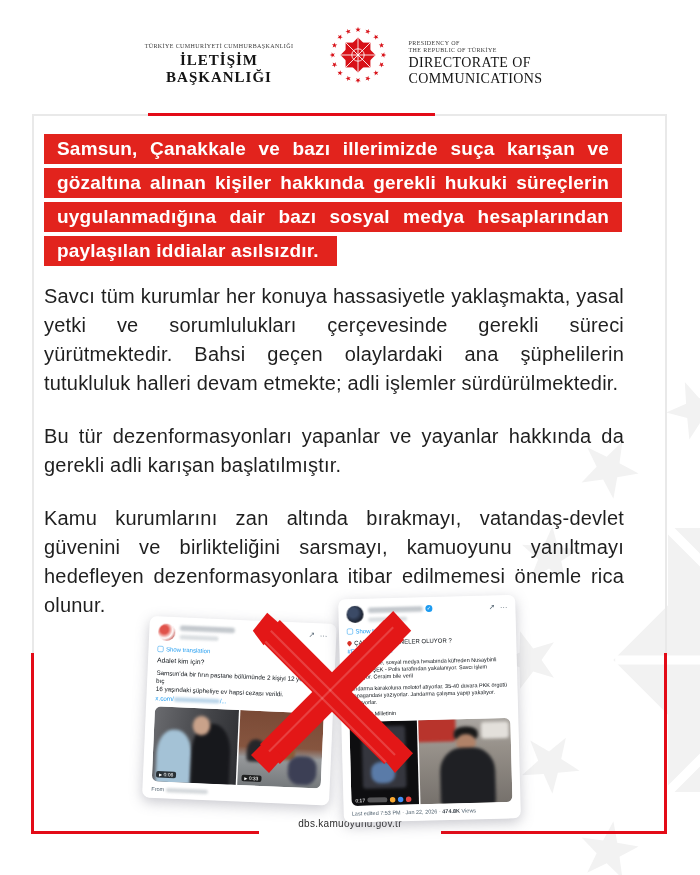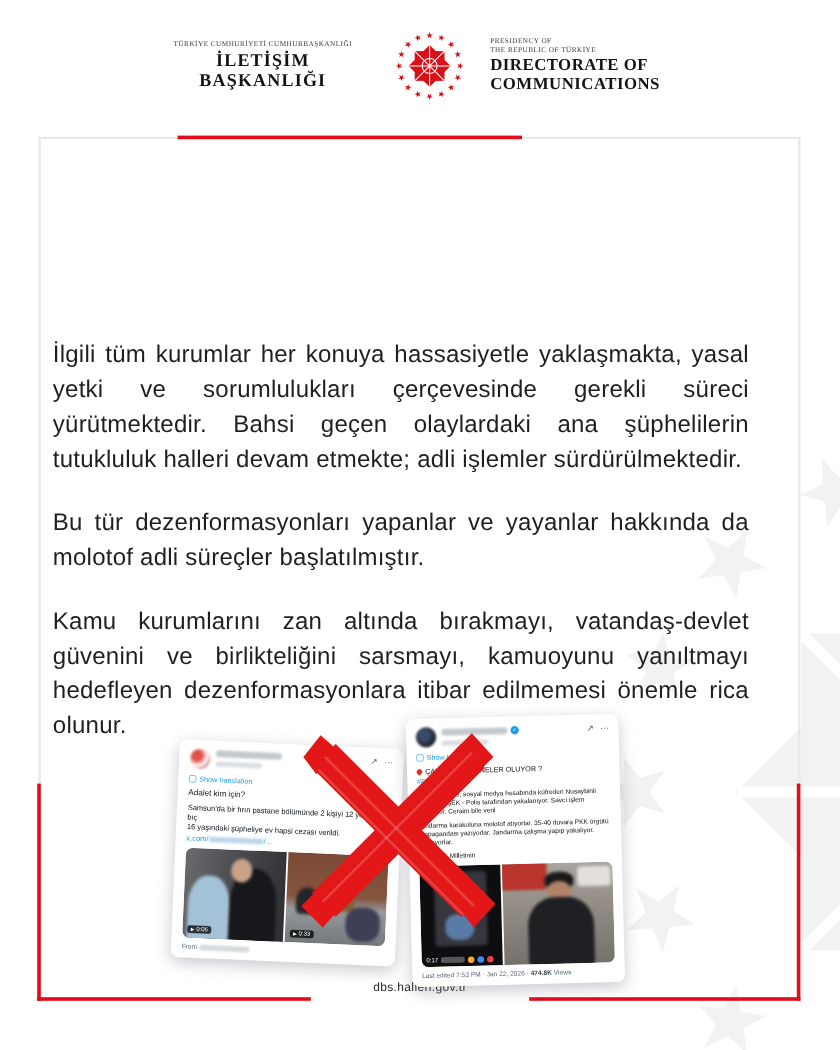--- a/index.html
+++ b/index.html
@@ -3,28 +3,28 @@
 <meta charset="utf-8">
 <style>
   html,body{margin:0;padding:0;}
   body{font-family:"Liberation Sans", sans-serif; background:#fff;}
   .page{position:relative;width:700px;height:875px;background:#ffffff;overflow:hidden;}
 
   
   .watermark{position:absolute;left:470px;top:330px;width:660px;height:660px;color:#f2f2f2;z-index:0;}
 
   
-  .header{position:absolute;top:24px;left:0;right:0;display:flex;align-items:center;justify-content:center;gap:20px;z-index:2;}
+  .header{position:absolute;top:24px;left:0;right:0;display:flex;align-items:flex-end;justify-content:center;gap:20px;z-index:2;}
   .hdr-left{width:175px;text-align:center;font-family:"Liberation Serif",serif;}
   .hdr-left .t1{font-size:6px;letter-spacing:.4px;color:#3a3a3a;}
   .hdr-left .t2{font-size:15px;font-weight:bold;letter-spacing:1px;color:#141414;margin-top:3px;}
   .emblem{width:62px;height:62px;display:block;color:#d81118;}
   .hdr-right{width:160px;text-align:left;font-family:"Liberation Serif",serif;}
   .hdr-right .s{font-size:6px;letter-spacing:.4px;color:#3a3a3a;line-height:7px;}
-  .hdr-right .b{font-size:14px;font-weight:bold;letter-spacing:.4px;color:#141414;line-height:15px;margin-top:1px;}
+  .hdr-right .b{font-size:14px;font-weight:normal;letter-spacing:.4px;color:#141414;line-height:15px;margin-top:1px;}
 
   
   .fr{position:absolute;z-index:1;}
   .fr-top-gray{left:32px;top:114px;width:635px;height:2px;background:#e9e9e9;}
   .fr-top-red{left:148px;top:113px;width:287px;height:3px;background:#e30b17;}
   .fr-left-gray{left:32px;top:114px;width:2px;height:540px;background:#e9e9e9;}
   .fr-right-gray{left:665px;top:114px;width:2px;height:540px;background:#e9e9e9;}
   .fr-left-red{left:31px;top:653px;width:3px;height:181px;background:#e30b17;}
   .fr-right-red{left:664px;top:653px;width:3px;height:181px;background:#e30b17;}
   .fr-bot-red-l{left:31px;top:831px;width:228px;height:3px;background:#e30b17;}
@@ -177,24 +177,30 @@
 
   <div class="fr fr-top-gray"></div>
   <div class="fr fr-top-red"></div>
   <div class="fr fr-left-gray"></div>
   <div class="fr fr-right-gray"></div>
   <div class="fr fr-left-red"></div>
   <div class="fr fr-right-red"></div>
   <div class="fr fr-bot-red-l"></div>
   <div class="fr fr-bot-red-r"></div>
 
+  <div class="headline">
+    <div class="hbar">Samsun, Çanakkale ve bazı illerimizde suça karışan ve</div>
+    <div class="hbar">gözaltına alınan kişiler hakkında gerekli hukuki süreçlerin</div>
+    <div class="hbar">uygulanmadığına dair bazı sosyal medya hesaplarından</div>
+    <div class="hbar last">paylaşılan iddialar asılsızdır.</div>
+  </div>
 
   <div class="bodytxt">
-    <p>İlgili tüm kurumlar her konuya hassasiyetle yaklaşmakta, yasal yetki ve sorumlulukları çerçevesinde gerekli süreci yürütmektedir. Bahsi geçen olaylardaki ana şüphelilerin tutukluluk halleri devam etmekte; adli işlemler sürdürülmektedir.</p>
-    <p>Bu tür dezenformasyonları yapanlar ve yayanlar hakkında da molotof adli süreçler başlatılmıştır.</p>
+    <p>Savcı tüm kurumlar her konuya hassasiyetle yaklaşmakta, yasal yetki ve sorumlulukları çerçevesinde gerekli süreci yürütmektedir. Bahsi geçen olaylardaki ana şüphelilerin tutukluluk halleri devam etmekte; adli işlemler sürdürülmektedir.</p>
+    <p>Bu tür dezenformasyonları yapanlar ve yayanlar hakkında da gerekli adli karışan başlatılmıştır.</p>
     <p><span>Kamu kurumlarını zan altında bırakmayı, vatandaş-devlet güvenini ve birlikteliğini sarsmayı, kamuoyunu yanıltmayı hedefleyen </span><span class="bold">dezenformasyonlara itibar edilmemesi</span><span> önemle rica olunur.</span></p>
   </div>
 
   <div class="tweet-wrap twl">
     <div class="tweet tl">
       <div class="t-head">
         <div class="avatar av-l"></div>
         <div class="t-id">
           <div class="nmrow">
               <span class="bbar nm"></span>
@@ -304,16 +310,16 @@
       <polygon points="13,77 23,86 15,95 5,85"></polygon>
     </g>
     <g stroke="#ffffff" stroke-opacity="0.18" stroke-width="1.2" fill="none">
       <line x1="16" y1="16" x2="85" y2="85"></line>
       <line x1="13" y1="22" x2="80" y2="89"></line>
       <line x1="84" y1="14" x2="15" y2="83"></line>
     </g>
   </svg>
 
   <div class="brand">
-    <div class="url">dbs.halleri.gov.tr</div>
+    <div class="url">dbs.kamuoyunu.gov.tr</div>
   </div>
 
 </div>
 
 </body></html>

